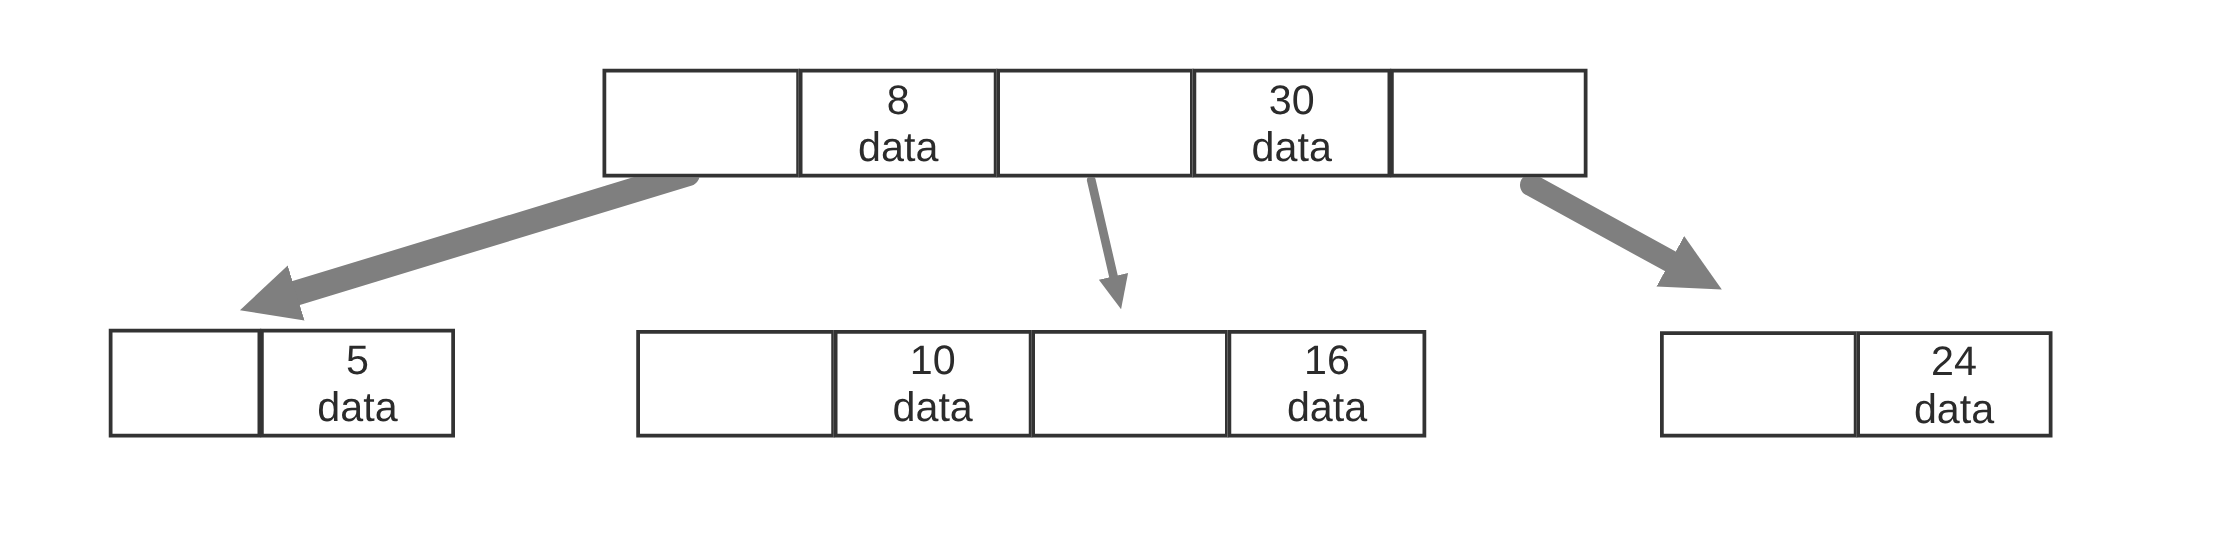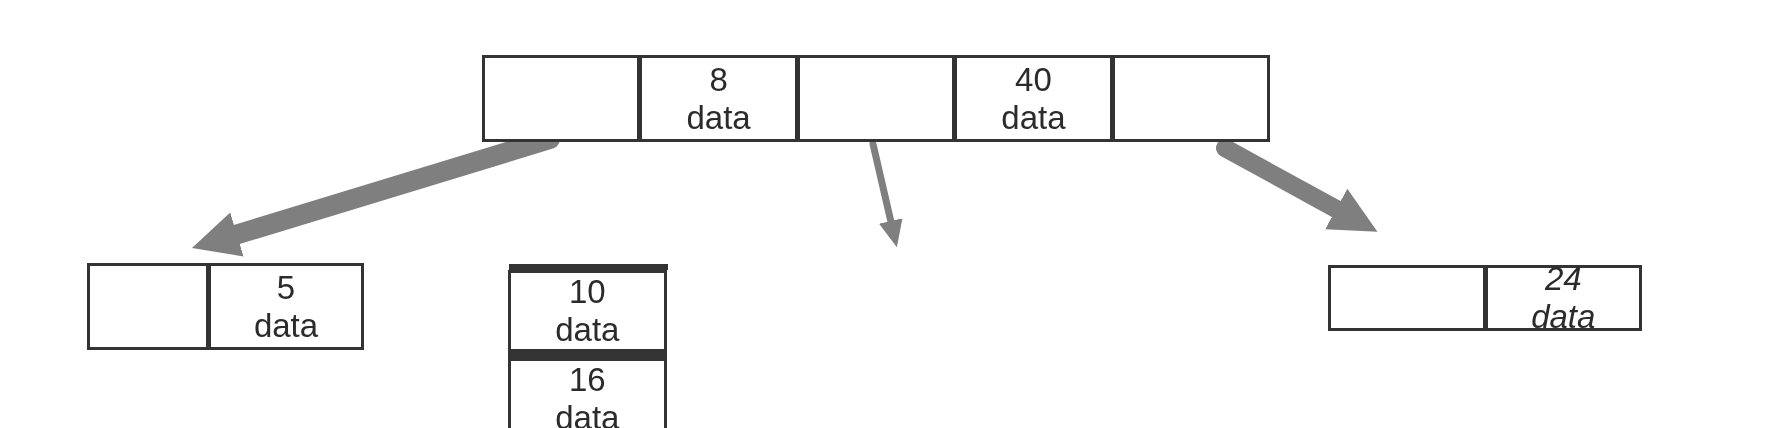--- a/index.html
+++ b/index.html
@@ -47,24 +47,24 @@
   }
   .cell + .cell{margin-left:-1px;}
   
   .node-root{left:482px;top:55px;width:788px;height:87px;}
   .node-root .cell{width:158.5px;}
   
   .node-left{left:87px;top:263px;width:277px;height:87px;}
   .node-left .cell:nth-child(1){width:122px;}
   .node-left .cell:nth-child(2){width:156px;}
   
-  .node-middle{left:509px;top:264px;width:729px;height:86px;flex-direction:column;}
+  .node-middle{left:509px;top:264px;width:729px;height:86px;}
   .node-middle .cell{width:158.75px;}
   
-  .node-right{left:1328px;top:265px;width:314px;height:66px;font-style:italic;}
+  .node-right{left:1328px;top:265px;width:314px;height:85px;}
   .node-right .cell{width:157.5px;}
 </style>
 </head>
 <body>
 
 <div class="canvas">
 
   <svg class="edges-layer" width="1772" height="428" viewBox="0 0 1772 428" xmlns="http://www.w3.org/2000/svg">
     <defs>
       <marker id="headBig" markerUnits="userSpaceOnUse" markerWidth="52" markerHeight="52" refX="2" refY="26" orient="auto">
@@ -86,21 +86,21 @@
     </div>
     <div class="cell">
       <span>8</span>
       <span>data</span>
     </div>
     <div class="cell">
       <span></span>
       <span></span>
     </div>
     <div class="cell">
-      <span>40</span>
+      <span>30</span>
       <span>data</span>
     </div>
     <div class="cell">
       <span></span>
       <span></span>
     </div>
   </div>
 
   <div class="btree-node node-left">
     <div class="cell">

